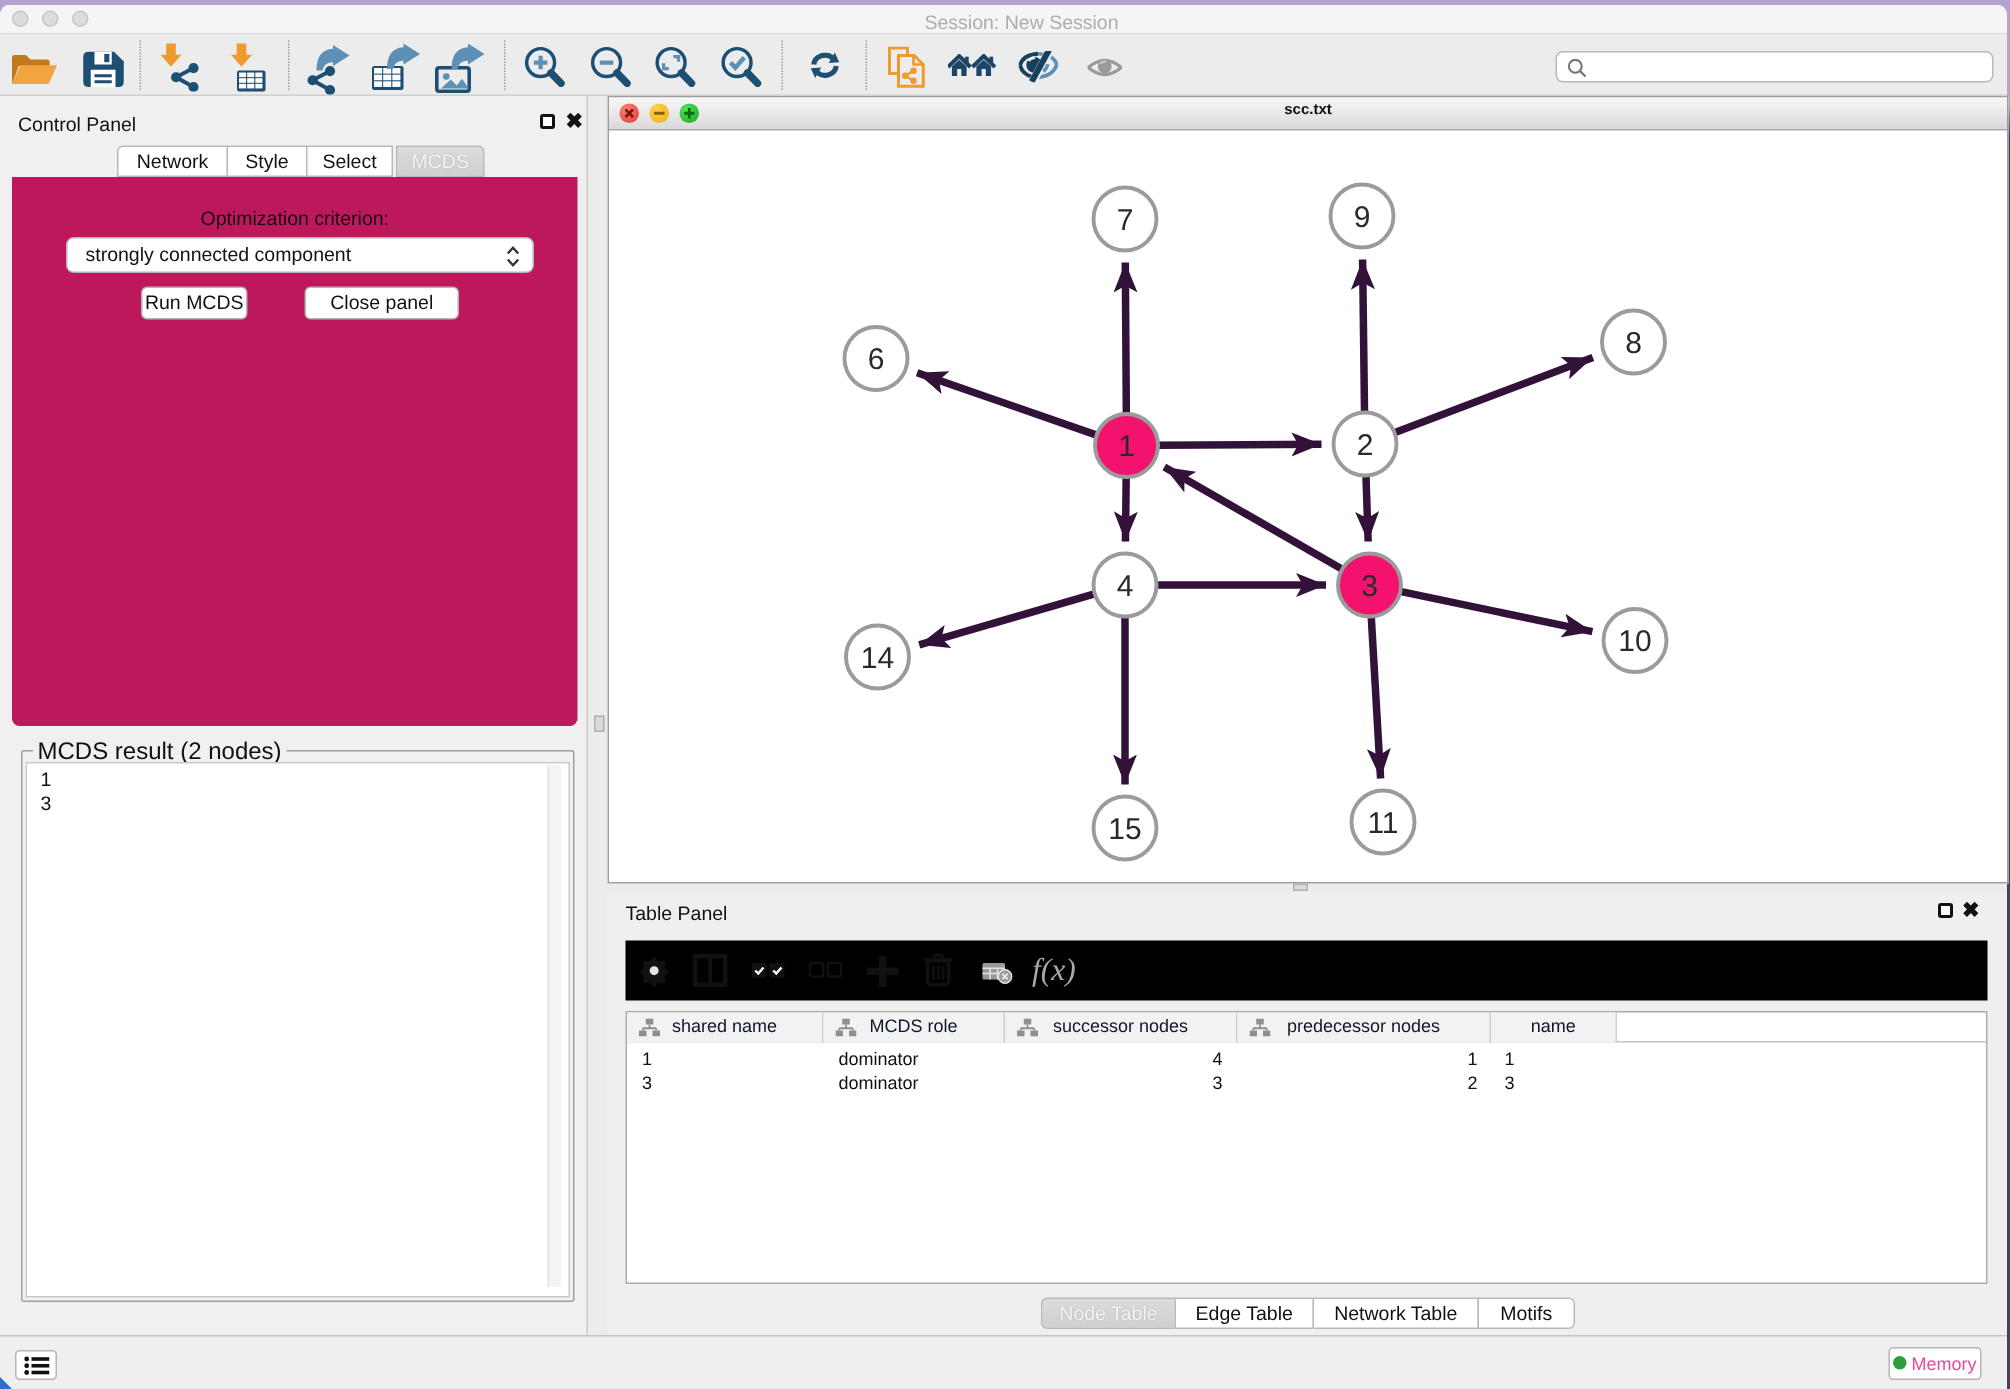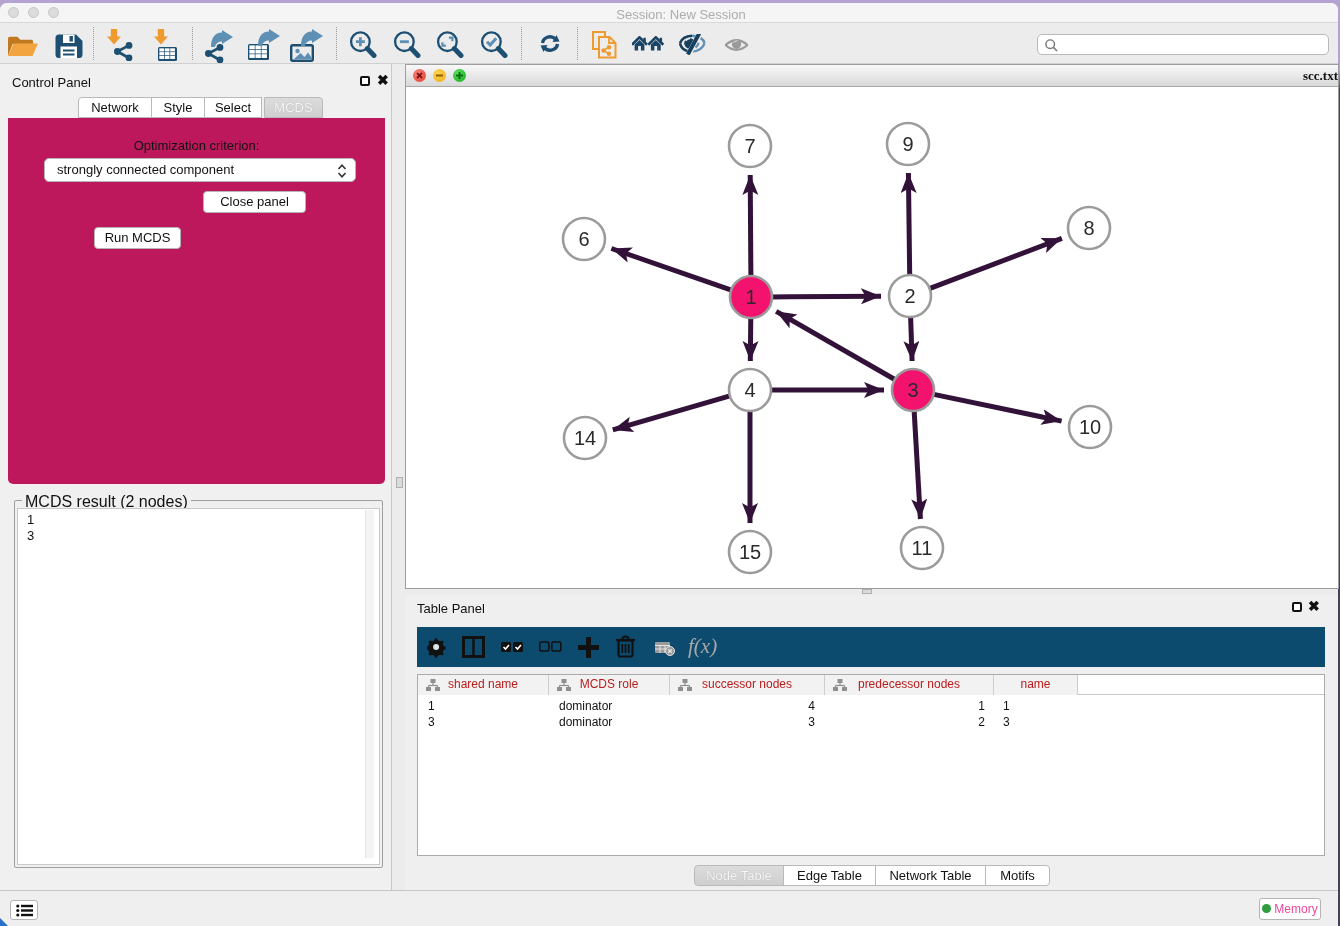--- a/index.html
+++ b/index.html
@@ -60,33 +60,33 @@
   .fs-inner { position:absolute; left:2px; top:7px; right:2px; bottom:2px;
     background:#fff; border:1px solid #c9c9c9; font-size:13px; color:#111;
     padding:3px 0 0 9px; line-height:16px; }
   .fs-scroll { position:absolute; right:5px; top:1px; width:9px; height:98%;
     background:#f4f4f4; border-left:1px solid #e4e4e4; }
   
   .netwin { position:absolute; left:405px; top:61px; width:934px; height:525px;
     background:#fff; border:1px solid #9d9d9d; }
   .net-titlebar { position:absolute; left:0; top:0; width:100%; height:22px;
     background:linear-gradient(#f8f8f8,#d9d9d9); border-bottom:1px solid #a9a9a9; }
-  .net-title { position:absolute; width:100%; text-align:right; top:4px;
-    font-size:13px; font-weight:bold; color:#111;font-family:Liberation Serif, serif; }
+  .net-title { position:absolute; width:100%; text-align:center; top:4px;
+    font-size:10px; font-weight:bold; color:#111; }
   .light { position:absolute; top:4px; width:13px; height:13px; border-radius:50%; }
   
   .tpanel { position:absolute; left:405px; top:592px; right:0; bottom:36px;
     background:#efefef; }
   .tp-title { position:absolute; left:12px; top:6px; font-size:13px; color:#111;text-align:right; }
   .tp-toolbar { position:absolute; left:12px; top:32px; right:13px; height:40px;
-    background:#0c4a6e;text-align:center; }
+    background:#000000;text-align:center; }
   .tp-table { position:absolute; left:12px; top:79px; right:13px; height:182px;
     background:#fff; border:1px solid #ababab; }
   .th-row { position:absolute; left:0; top:0; width:100%; height:20px;
-    border-bottom:1px solid #c6c6c6; font-size:12px; color:#b91c1c; }
+    border-bottom:1px solid #c6c6c6; font-size:12px; color:#0f172a; }
   .th-cell { position:absolute; top:0; height:20px; border-right:1px solid #cdcdcd;
     background:#f2f2f2; text-align:center; line-height:19px; }
   .td { position:absolute; font-size:12px; color:#111; height:16px; line-height:16px; }
   .tp-tabs { position:absolute; left:0; bottom:4px; width:100%; height:21px;margin-top:44px; }
   
   .statusbar { position:absolute; left:0; bottom:0; width:100%; height:36px;
     background:#efefef; border-top:1px solid #c6c6c6; }
   .sb-btn { position:absolute; background:#fff; border:1px solid #b5b5b5;
     border-radius:3px; }
   .float-ico { display:inline-block; width:10px; height:10px;
@@ -256,21 +256,21 @@
       <div class="tabbtn tabsel" style="left:264px; width:59px; border-radius:0 4px 0 0;">MCDS</div>
     </div>
     <div class="cp-content">
       <div class="opt-label">Optimization criterion:</div>
       <div class="opt-select">strongly connected component
         <svg style="position:absolute; right:8px; top:4px;" width="10" height="16" viewBox="0 0 10 16">
           <path d="M1.5 6 L5 2.2 L8.5 6" fill="none" stroke="#333" stroke-width="1.6"></path>
           <path d="M1.5 10 L5 13.8 L8.5 10" fill="none" stroke="#333" stroke-width="1.6"></path>
         </svg>
       </div>
-      <div class="btn" style="left:86px; top:73px; width:87px;margin-top:36px;">Run MCDS</div>
+      <div class="btn" style="left:86px; top:73px; width:71px;">Run MCDS</div>
       <div class="btn" style="left:195px; top:73px; width:103px;">Close panel</div>
     </div>
     <div class="fieldset">
       <div class="fs-legend">MCDS result (2 nodes)</div>
       <div class="fs-inner">1<br>3
         <div class="fs-scroll"></div>
       </div>
     </div>
   </div>
 

